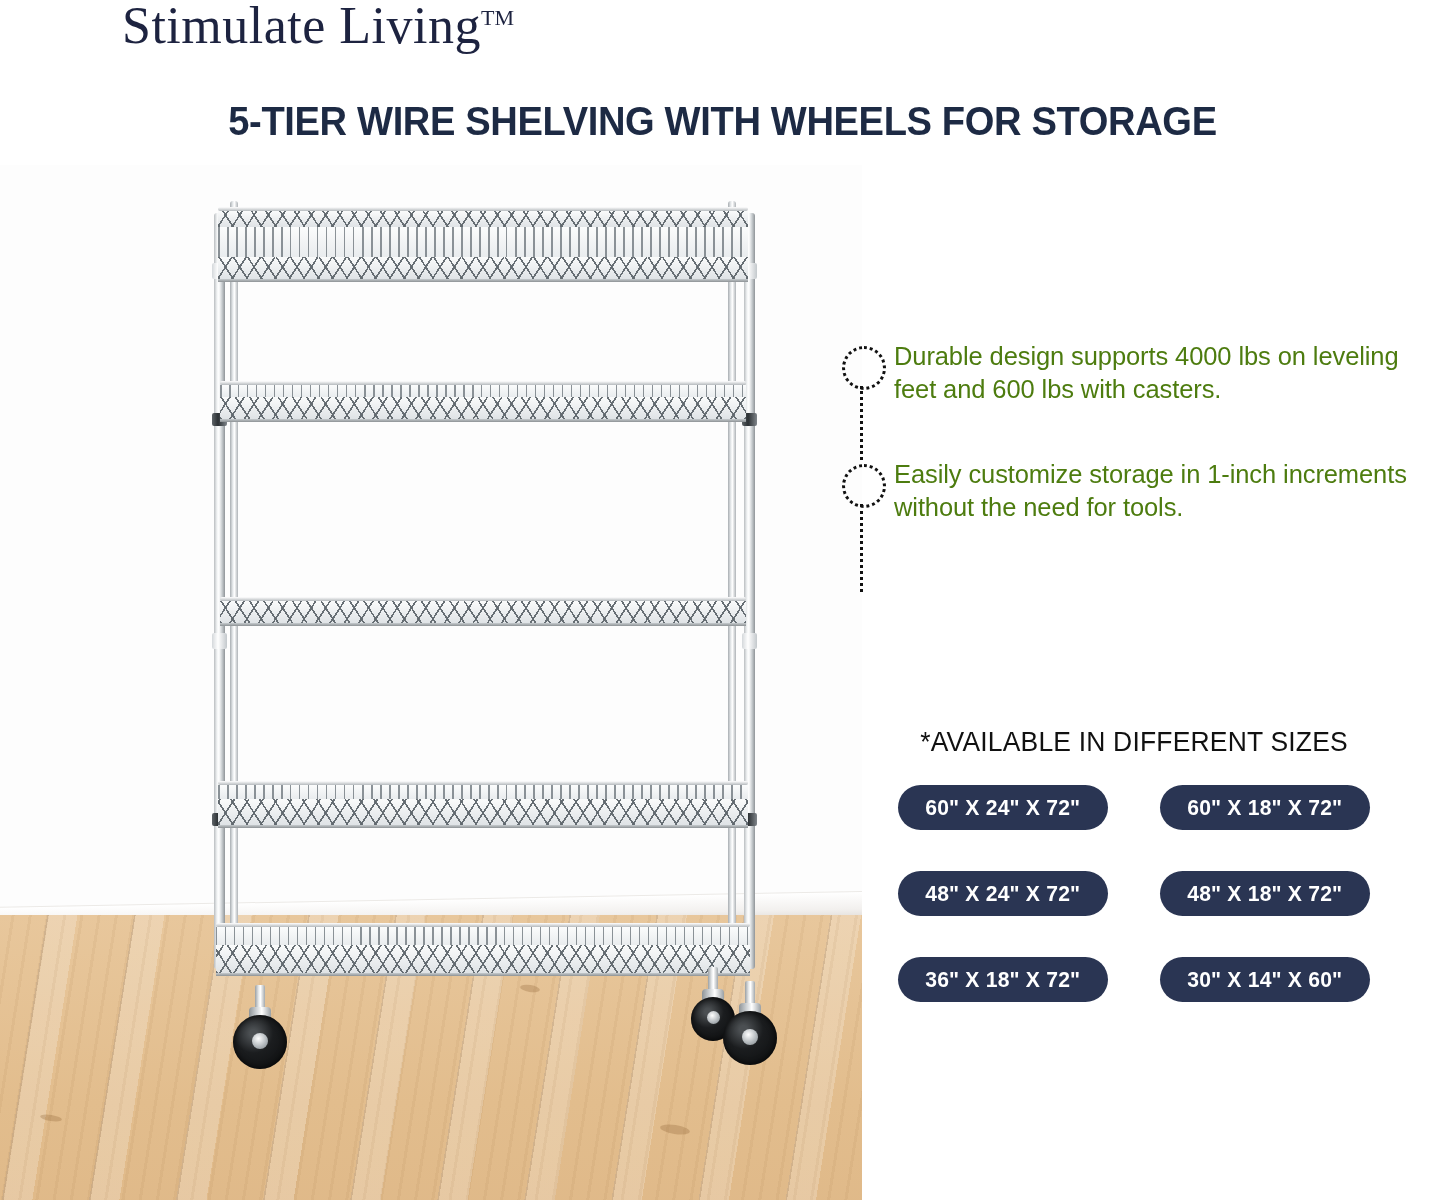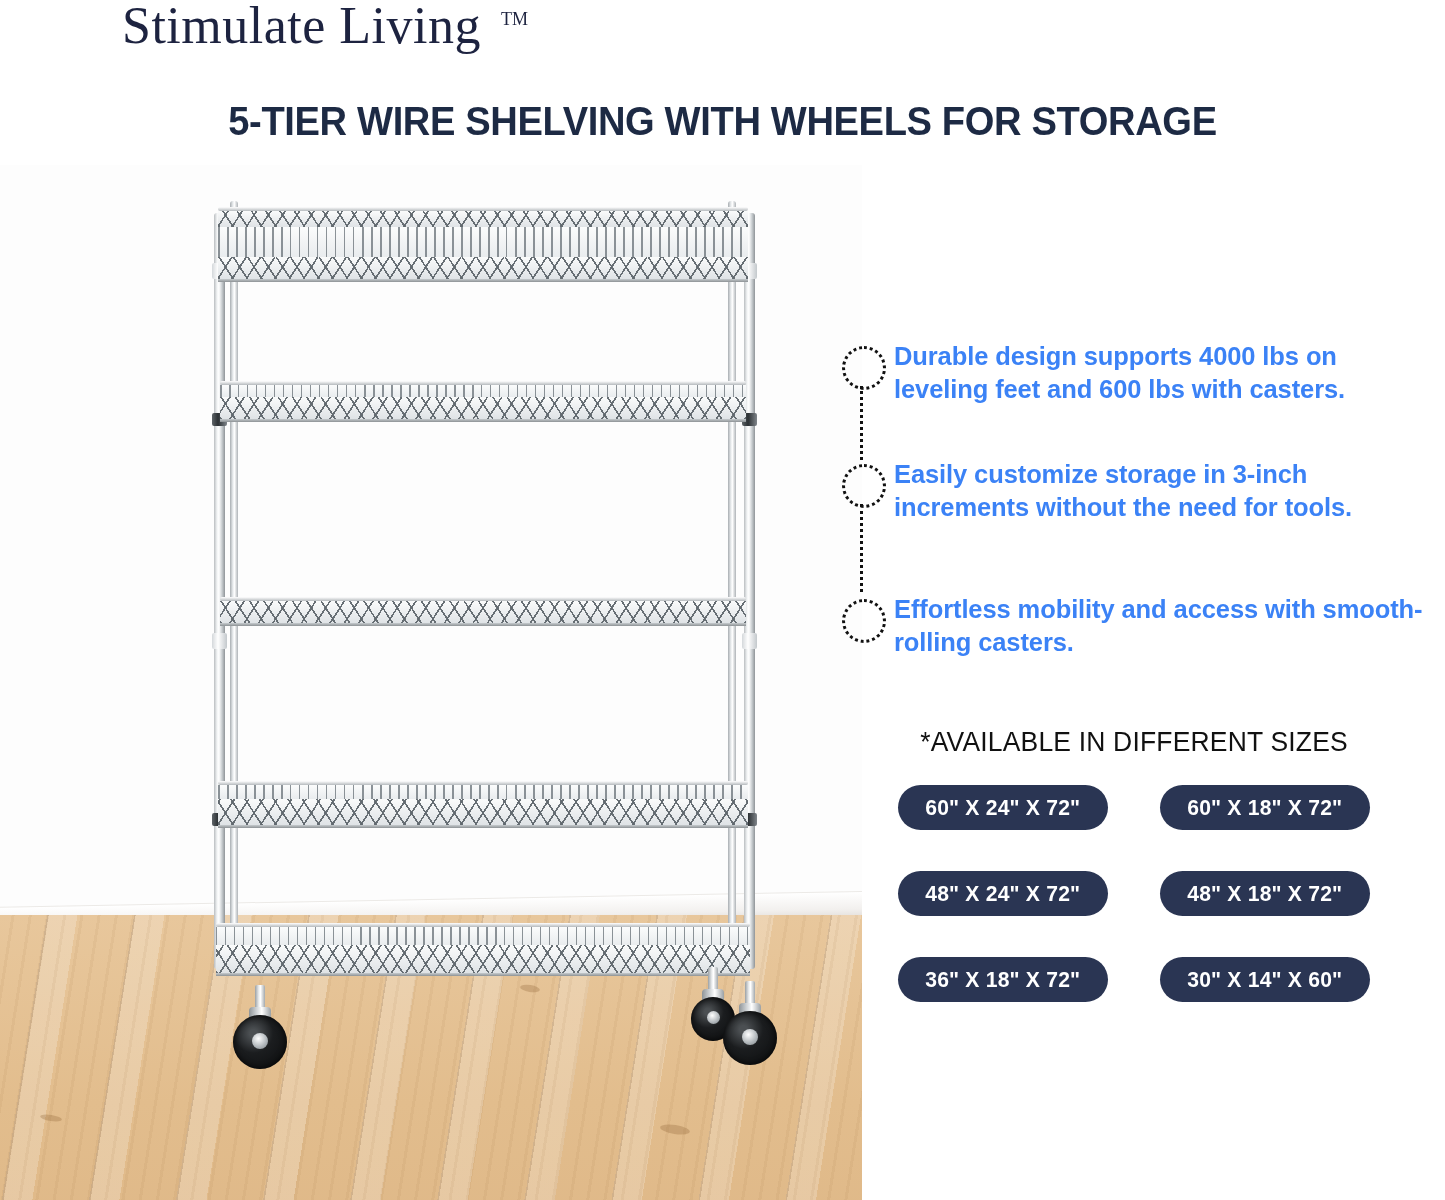--- a/index.html
+++ b/index.html
@@ -11,21 +11,21 @@
   .stage{position:absolute;inset:0;}
 
   
   .logo{
     position:absolute;left:122px;top:-4px;
     font-family:"Liberation Serif", serif;
     font-size:52px;color:#1d2340;letter-spacing:.5px;
     white-space:nowrap;
   }
   .logo .tm{
-    font-size:18px;vertical-align:super;letter-spacing:0;margin-left:20px;
+    font-size:22px;vertical-align:super;letter-spacing:0;
   }
   .headline{
     position:absolute;left:0;top:98px;width:1445px;
     text-align:center;
     font-size:41px;font-weight:bold;color:#1d2a44;
     letter-spacing:-.4px;
     transform:scaleX(.93);transform-origin:50% 50%;
     white-space:nowrap;
   }
 
@@ -148,21 +148,21 @@
   }
   .dotcircle{
     position:absolute;left:8px;top:12px;width:38px;height:38px;
     border:3px dotted #111;border-radius:50%;
   }
   .dotline{
     position:absolute;left:26px;width:0;height:74px;
     border-left:3px dotted #111;
   }
   .bullet .btext{
-    font-size:25.5px;font-weight:bold;color:#3b82f6;line-height:1.28;
+    font-size:25.5px;font-weight:normal;color:#4d7c0f;line-height:1.28;
     padding-top:6px;letter-spacing:-.1px;
   }
   .b1{height:118px;}
   .b2{height:135px;}
   .b3{height:110px;}
 
   .sizes-title{
     position:absolute;left:834px;top:727px;width:600px;text-align:center;
     font-size:27px;color:#111;font-weight:300;letter-spacing:.2px;
     transform:scaleX(.98);
@@ -297,29 +297,23 @@
         <div class="dotline" style="top:52px;"></div>
       </div>
       <div class="btext">Durable design supports 4000 lbs on leveling feet and 600 lbs with casters.</div>
     </div>
 
     <div class="bullet b2">
       <div class="marker">
         <div class="dotcircle"></div>
         <div class="dotline" style="top:52px;height:88px;"></div>
       </div>
-      <div class="btext">Easily customize storage in 3-inch increments without the need for tools.</div>
+      <div class="btext">Easily customize storage in 1-inch increments without the need for tools.</div>
     </div>
 
-    <div class="bullet b3">
-      <div class="marker">
-        <div class="dotcircle"></div>
-      </div>
-      <div class="btext">Effortless mobility and access with smooth-rolling casters.</div>
-    </div>
   </div>
 
   <div class="sizes-title">*AVAILABLE IN DIFFERENT SIZES</div>
 
   <div class="sizegrid">
     <div class="sizepill">
         <span>60" X 24" X 72"</span>
       </div>
     <div class="sizepill">
         <span>60" X 18" X 72"</span>

